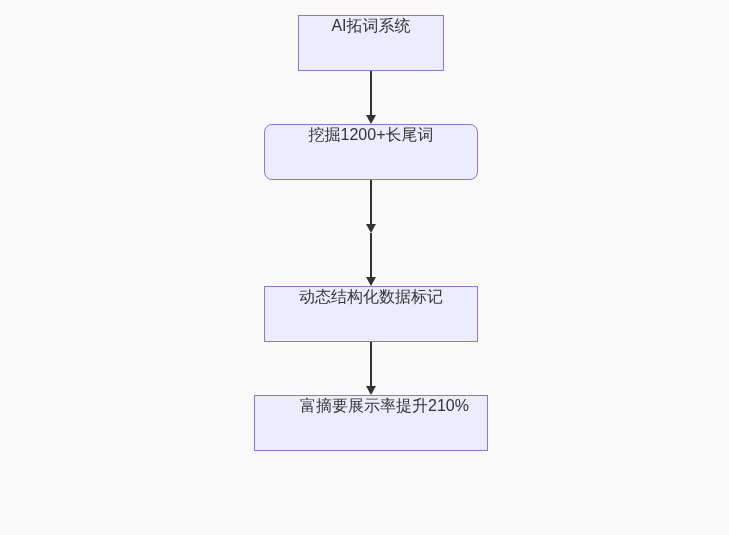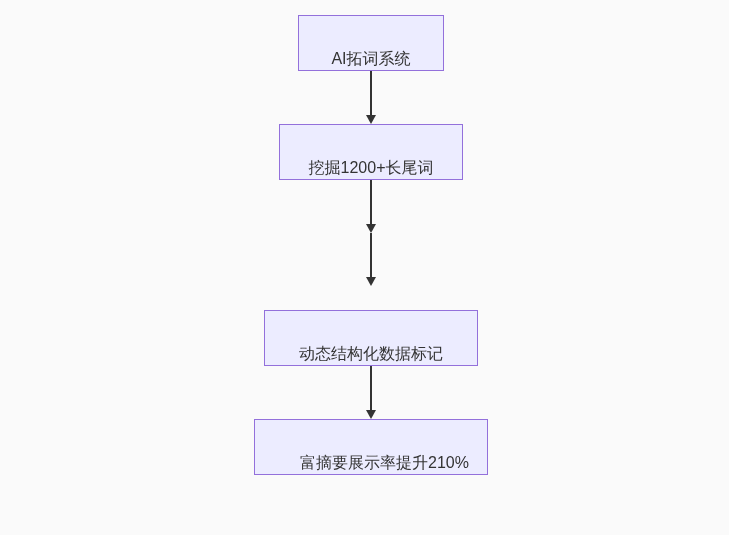--- a/index.html
+++ b/index.html
@@ -31,29 +31,29 @@
     flex-direction: column;
     align-items: center;
   }
   .node {
     height: 56px;
     background: var(--node-fill);
     border: 1px solid var(--node-border);
     color: var(--node-text);
     font-size: 16px;
     display: flex;
-    align-items: flex-end;
+    align-items: flex-start;
     justify-content: center;
     text-align: center;
     white-space: nowrap;
   }
   .node.n1 { width: 146px; }
-  .node.n2 { width: 184px; }
+  .node.n2 { width: 214px; border-radius: 8px; }
   .node.n3 { width: 221px; }
-  .node.n4 { width: 214px; margin-top: 24px; }
+  .node.n4 { width: 214px; }
   .node.n5 { width: 234px; padding-left: 27px; }
   .edge {
     height: 53px;
     display: flex;
     flex-direction: column;
     align-items: center;
   }
   .edge .shaft {
     width: 2px;
     flex: 1;

